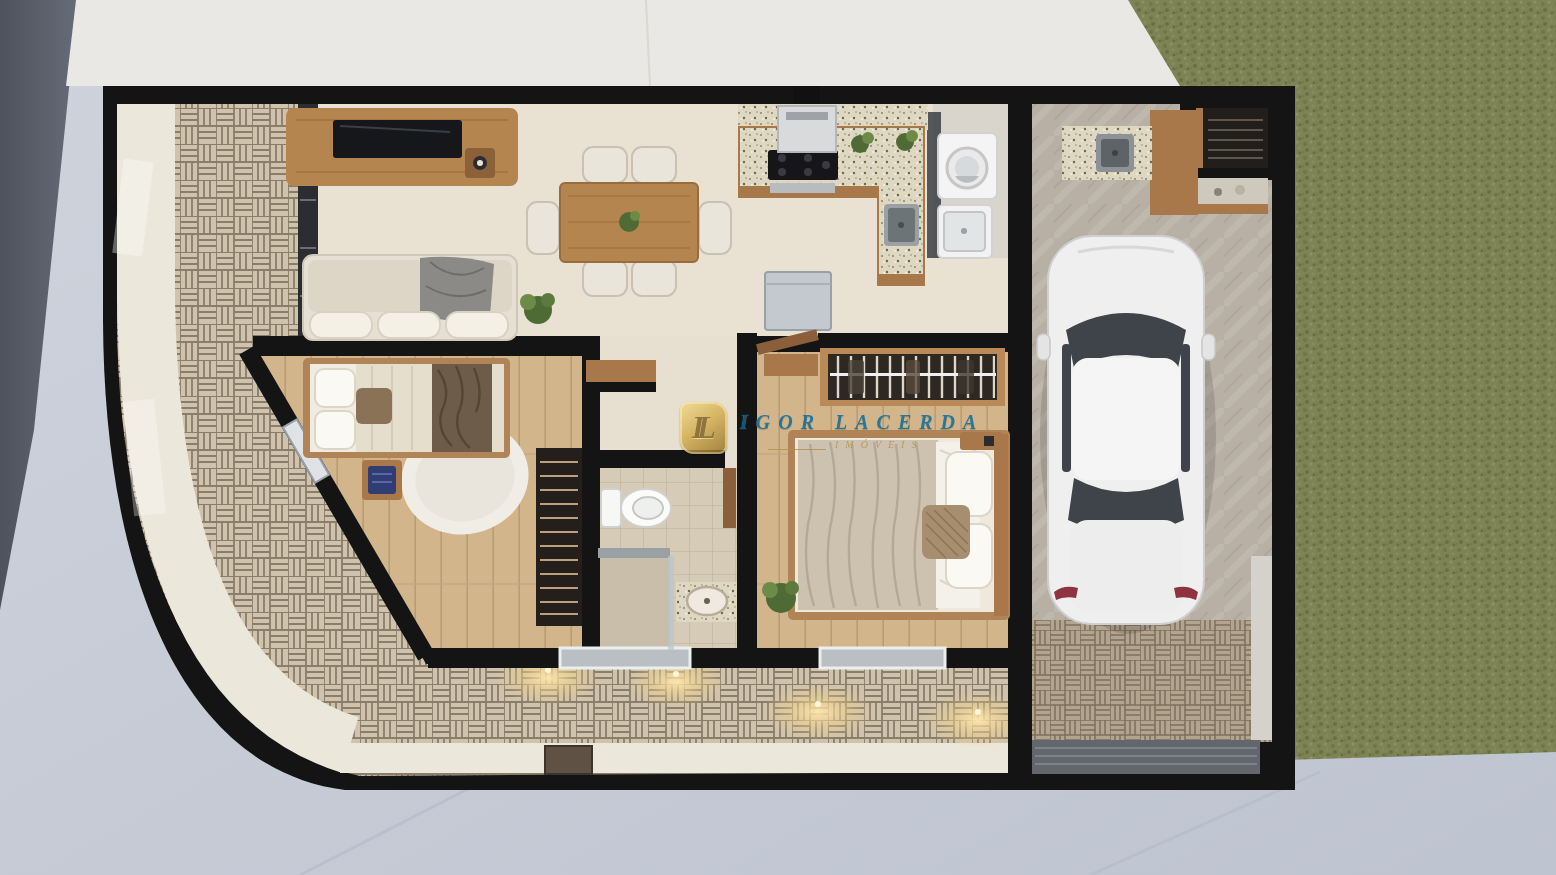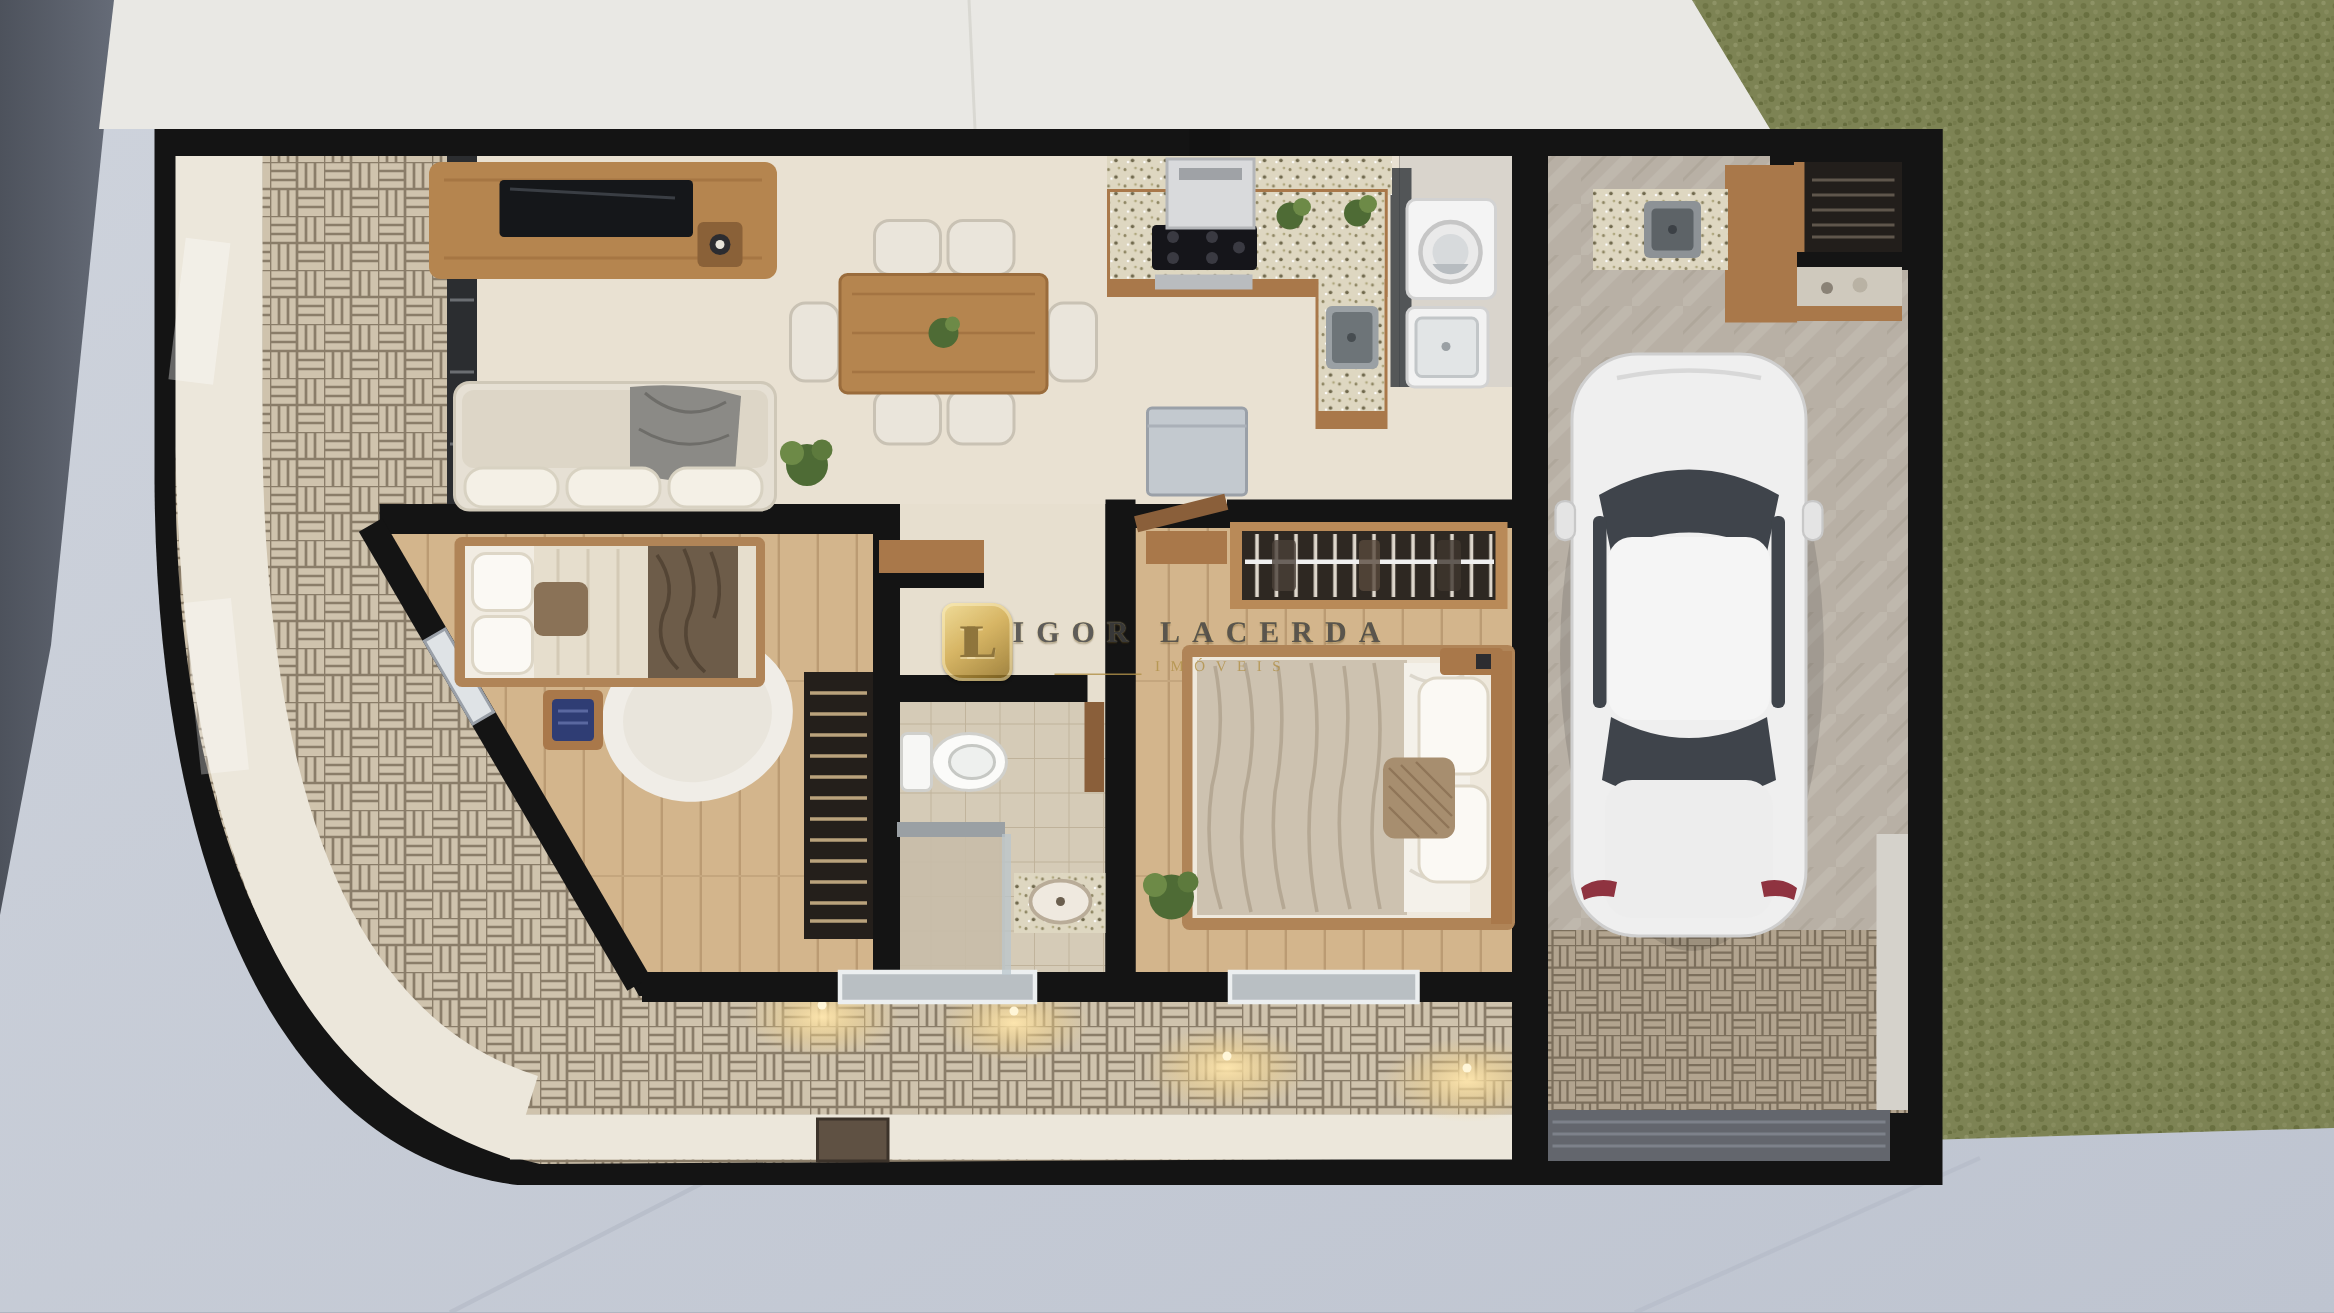--- a/index.html
+++ b/index.html
@@ -1,30 +1,30 @@
 <!DOCTYPE html>
 <html><head>
 <meta charset="utf-8">
 <style>
   html,body{margin:0;padding:0;background:#9aa0ab;}
   .stage{position:relative;width:1556px;height:875px;overflow:hidden;
          background:#c7ccd6;font-family:"Liberation Sans",sans-serif;}
   .stage svg{position:absolute;left:0;top:0;}
   
-  .wm{position:absolute;left:628px;top:402px;display:flex;align-items:flex-start;
-      opacity:.82;pointer-events:none;}
+  .wm{position:absolute;left:680px;top:402px;display:flex;align-items:flex-start;
+      gap:13px;opacity:.82;pointer-events:none;font-style:italic;}
   .wm-logo{width:47px;height:52px;border-radius:8px 14px 8px 14px;
       background:linear-gradient(145deg,#f2dc8e 0%,#d4ad4e 45%,#a8842f 80%,#8a6b22 100%);
       box-shadow:inset 0 0 0 2px rgba(255,240,190,.55), 0 1px 2px rgba(0,0,0,.35);
       display:flex;align-items:center;justify-content:center;}
   .wm-logo span{font-family:"Liberation Serif",serif;font-size:31px;font-weight:bold;
       color:#7c5e1c;letter-spacing:-7px;padding-right:6px;text-shadow:0 1px 0 rgba(255,240,190,.5);}
   .wm-text{display:flex;flex-direction:column;padding-top:9px;}
   .wm-brand{font-family:"Liberation Serif",serif;font-size:20px;font-weight:bold;
-      letter-spacing:8px;color:#404040;white-space:nowrap;
+      letter-spacing:8px;color:#0369a1;white-space:nowrap;
       text-shadow:0 1px 1px rgba(60,40,0,.35),0 0 1px #e3cc84;}
   .wm-subrow{display:flex;align-items:flex-end;gap:9px;margin-top:5px;margin-left:28px;}
   .wm-rule{width:58px;height:1px;background:#b2924a;}
   .wm-subtitle{font-family:"Liberation Serif",serif;font-size:10px;letter-spacing:7px;
       color:#b2924a;white-space:nowrap;}
 </style>
 </head>
 <body>
 
 <div class="stage">

